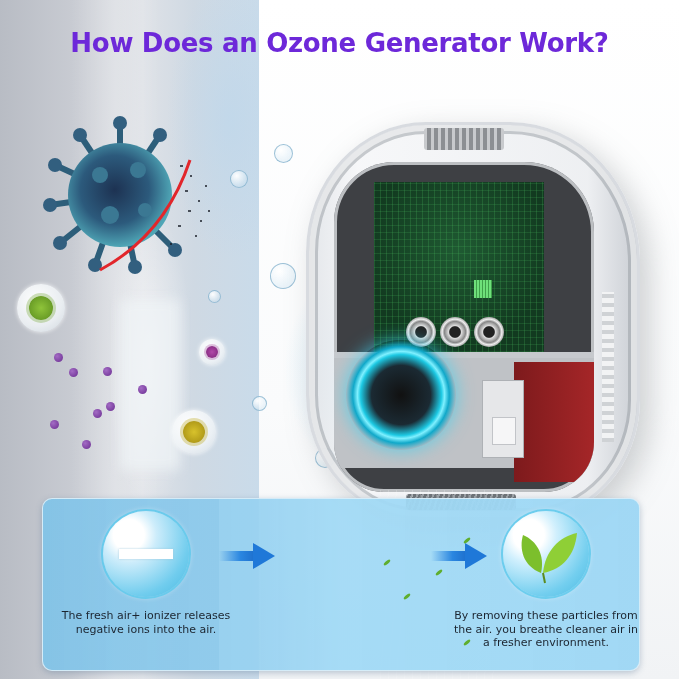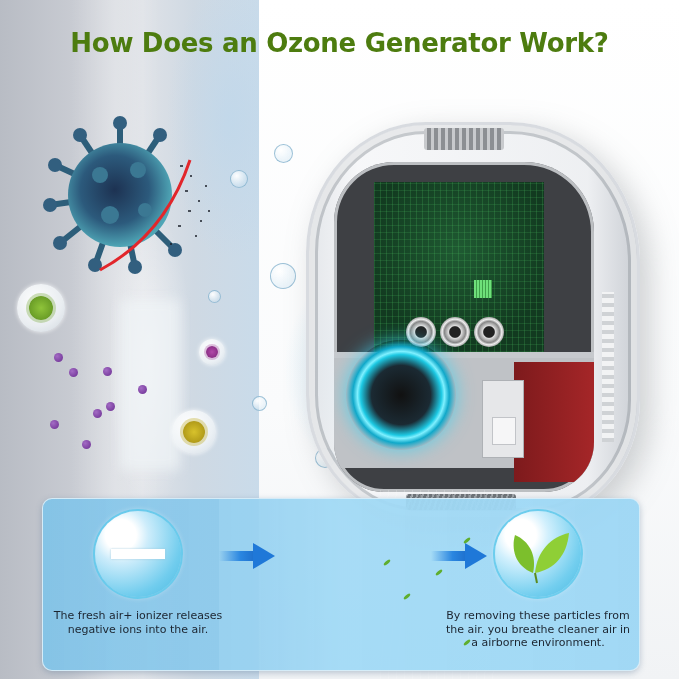--- a/index.html
+++ b/index.html
@@ -28,21 +28,21 @@
     }
     .light-rays {
       position: absolute; left: 180px; top: 220px; width: 200px; height: 300px;
       background: radial-gradient(ellipse 120px 140px at 100% 50%, rgba(120,200,240,0.55), rgba(160,215,245,0.15) 60%, rgba(255,255,255,0) 80%);
     }
 
     
     .title {
       position: absolute; left: 0; top: 28px; width: 679px; text-align: center;
       font-family: "DejaVu Sans", sans-serif; font-weight: bold; font-size: 26px;
-      color: #4d7c0f; letter-spacing: -0.3px;
+      color: #6d28d9; letter-spacing: -0.3px;
     }
 
     
     .virus-big { position: absolute; left: 40px; top: 115px; width: 180px; height: 170px; }
 
     
     .bubble {
       position: absolute; border-radius: 50%;
       border: 1.5px solid rgba(120,170,200,0.7);
       background: radial-gradient(circle at 35% 30%, rgba(255,255,255,0.95), rgba(220,236,246,0.5) 60%, rgba(180,210,230,0.3));
@@ -127,21 +127,21 @@
     .info-panel {
       position: absolute; left: 42px; top: 498px; width: 598px; height: 173px;
       border-radius: 10px;
       background: linear-gradient(90deg, rgba(128,195,232,0.92) 0%, rgba(140,202,236,0.9) 35%, rgba(155,214,243,0.92) 50%, rgba(150,211,242,0.95) 100%);
       border: 1.5px solid rgba(220,238,248,0.9);
       box-shadow: 0 2px 6px rgba(80,110,140,0.35);
       overflow: hidden;
     }
     .panel-split { position: absolute; left: 176px; top: 0; width: 422px; height: 173px; background: rgba(180,228,252,0.25); }
     .step {
-      position: absolute; top: 12px; width: 190px; height: 160px; text-align: center;
+      position: absolute; top: 12px; width: 190px; height: 160px; text-align: center; margin-left: 8px;
     }
     .step-circle {
       position: relative; margin: 0 auto; width: 86px; height: 86px; border-radius: 50%;
       background: radial-gradient(circle at 30% 28%, rgba(255,255,255,1) 0 18%, rgba(220,245,255,0.8) 32%, rgba(110,205,238,0.9) 70%, rgba(70,185,225,1) 100%);
       box-shadow: 0 0 0 2px rgba(90,200,235,0.8), 0 0 6px rgba(255,255,255,0.6);
     }
     .minus-sign {
       position: absolute; left: 16px; top: 38px; width: 54px; height: 10px; background: #fff;
       box-shadow: 0 0 2px rgba(160,200,220,0.9);
     }
@@ -303,21 +303,21 @@
   </div>
 
   <div class="step" style="left:400px;">
     <div class="step-circle">
       <svg width="86" height="86" viewBox="0 0 86 86">
         <path d="M38 62 C20 55 16 38 20 24 C34 30 42 44 38 62 Z" fill="#7cbf2c"></path>
         <path d="M40 62 C42 40 56 26 74 22 C72 44 60 58 40 62 Z" fill="#8fcf36"></path>
         <path d="M40 62 L42 72" stroke="#5a8a1e" stroke-width="2"></path>
       </svg>
     </div>
-    <div class="step-text">By removing these particles from the air. you breathe cleaner air in a airborne environment.</div>
+    <div class="step-text">By removing these particles from the air. you breathe cleaner air in a fresher environment.</div>
   </div>
 
   <div class="leaf" style="left:340px;top:62px;"></div>
   <div class="leaf" style="left:360px;top:96px;"></div>
   <div class="leaf" style="left:392px;top:72px;"></div>
   <div class="leaf" style="left:420px;top:40px;"></div>
   <div class="leaf" style="left:420px;top:142px;"></div>
 </div>
 
 </body></html>

